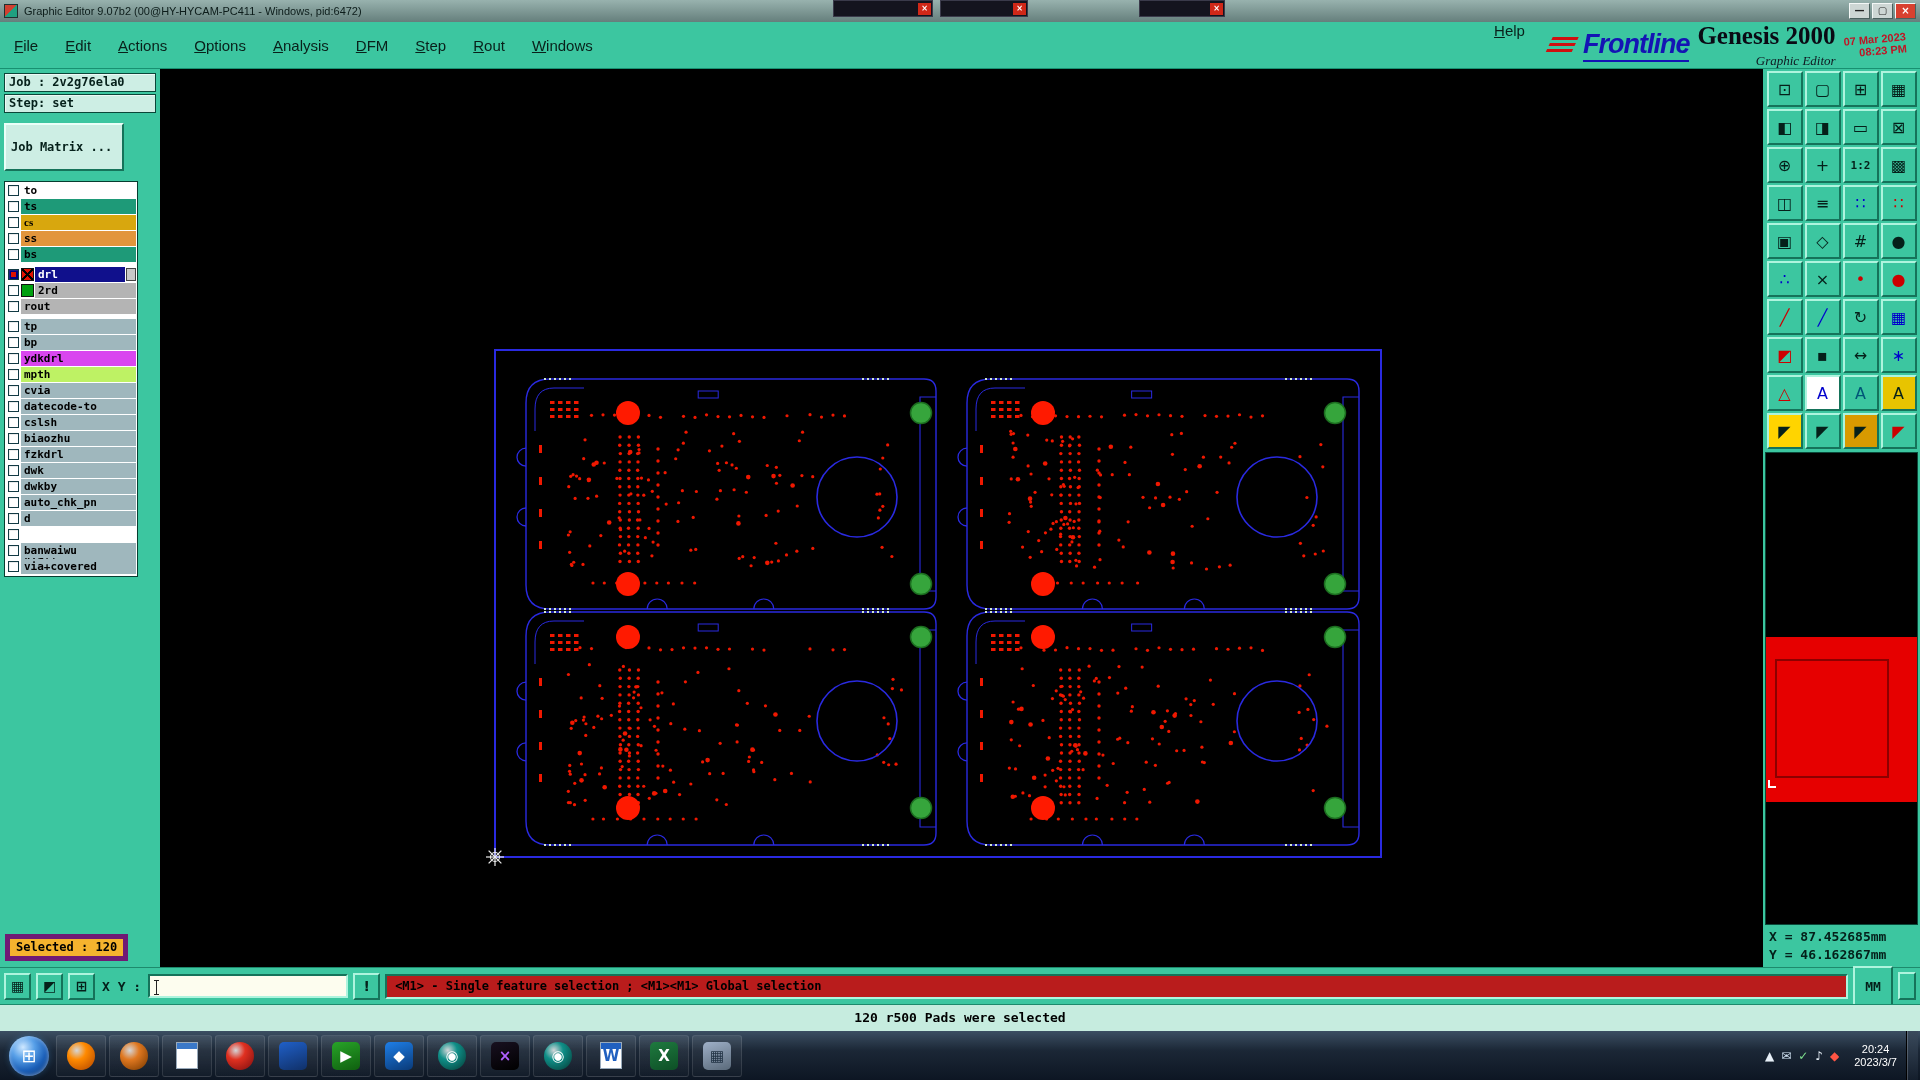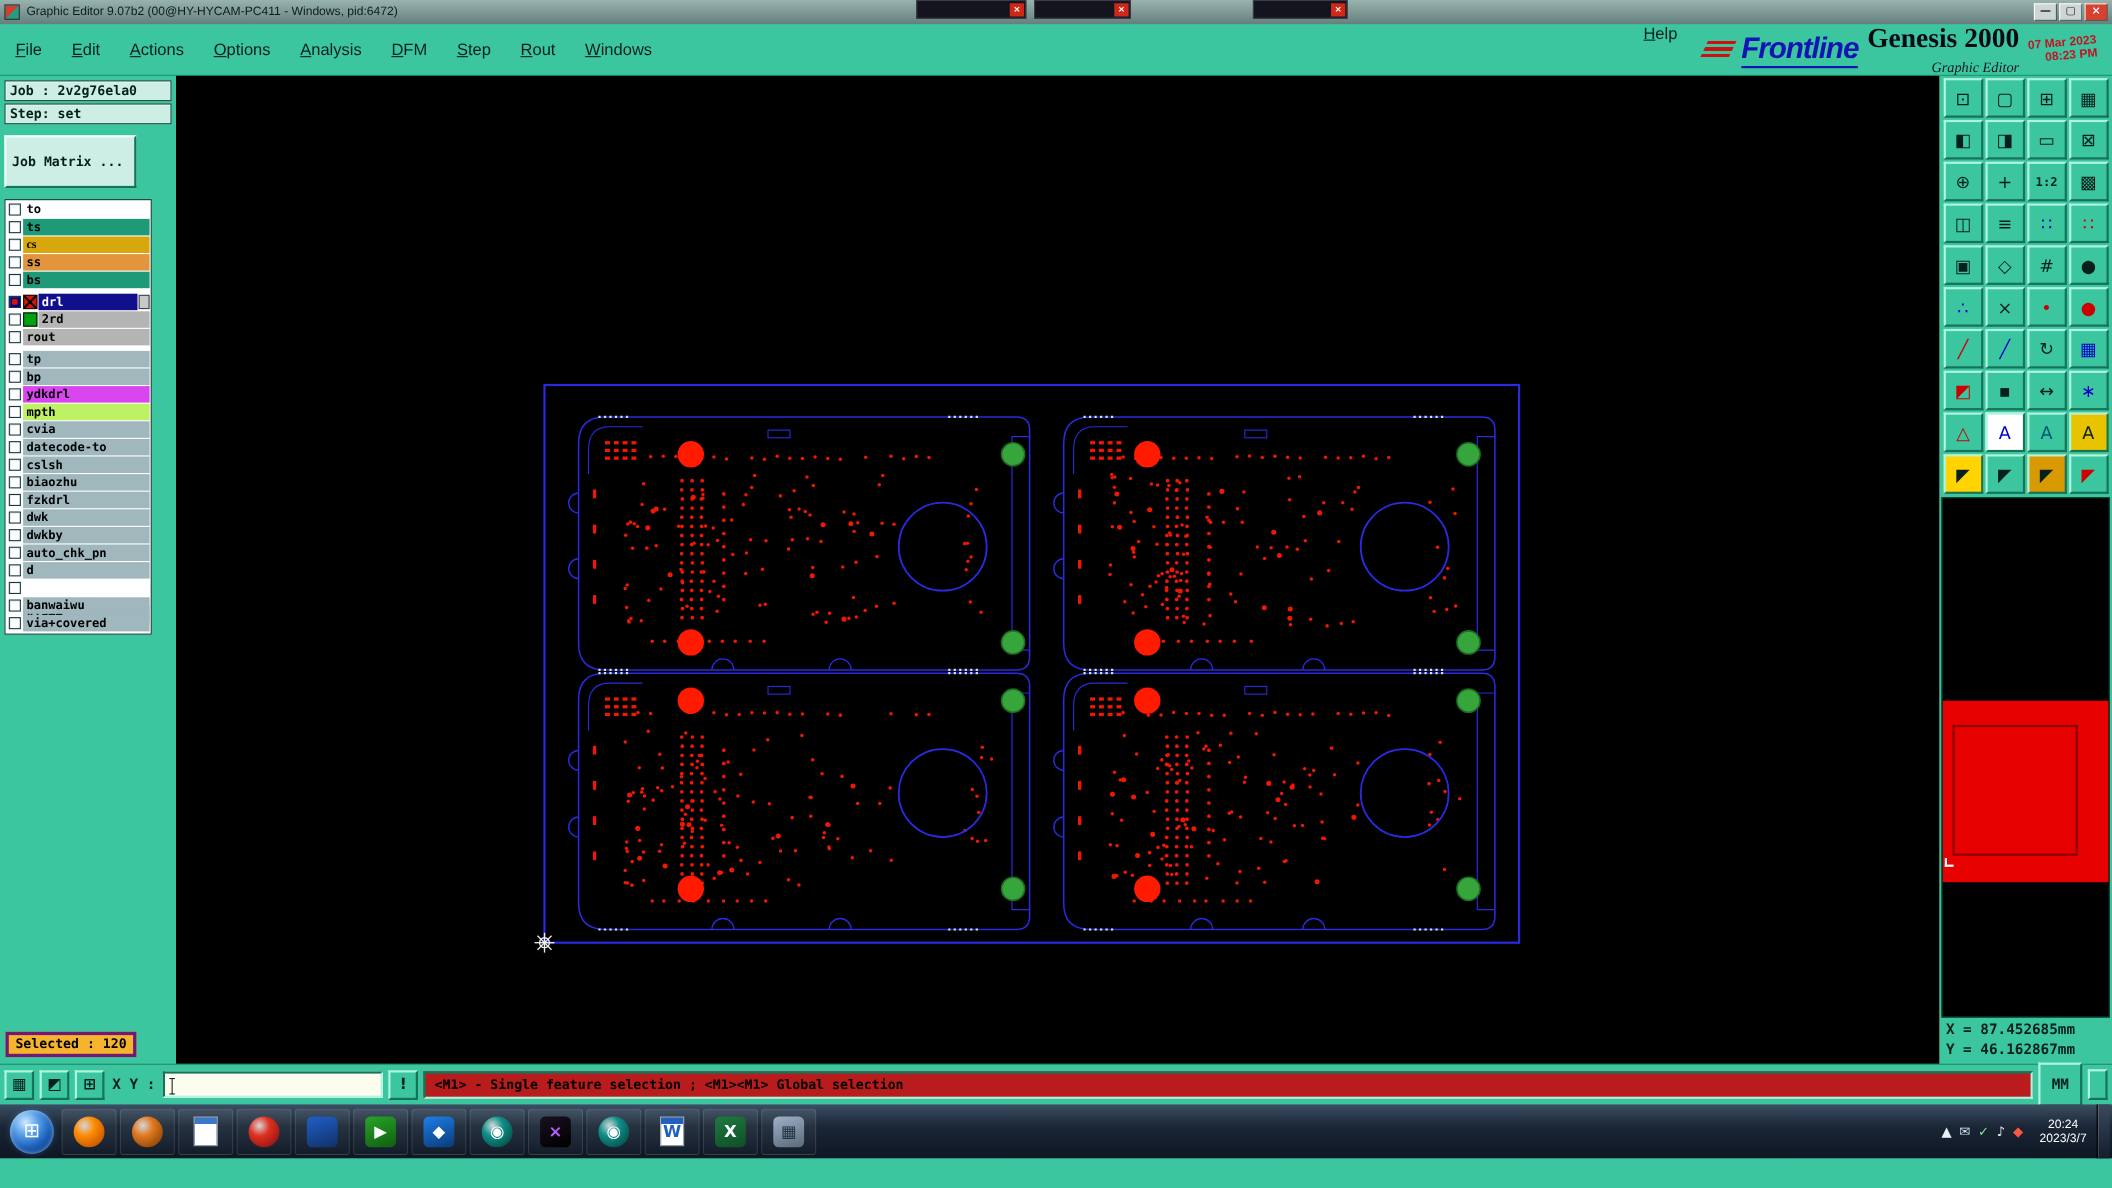--- a/index.html
+++ b/index.html
@@ -57,21 +57,21 @@
   .layer-check.active::after{content:"";position:absolute;inset:2px;background:#e01000}
   .chip{width:13px;height:13px;flex:0 0 auto;border:1px solid #111;margin-right:1px}
   .chip.redx{background:#e01000;
       background-image:linear-gradient(45deg,transparent 44%,#000 44% 56%,transparent 56%),
                        linear-gradient(-45deg,transparent 44%,#000 44% 56%,transparent 56%)}
   .chip.green{background:#00a010}
   .layer-name{flex:1;height:15px;font:bold 11px/15px "DejaVu Sans Mono",monospace;padding-left:3px;color:#000;
               white-space:nowrap;overflow:hidden}
   .layer-mini{width:10px;height:13px;background:#c8c8c8;border:1px solid #444;margin-left:1px;flex:0 0 auto}
   .sb-spacer{flex:1}
-  .selected-box{background:#f5b32e;border:3px solid #701a75;font:bold 12px/17px "DejaVu Sans Mono",monospace;
+  .selected-box{background:#f5b32e;border:5px solid #701a75;font:bold 12px/17px "DejaVu Sans Mono",monospace;
                 color:#000;padding:0 6px;width:fit-content;margin:4px 1px 2px}
 
   
   .canvas{flex:1;background:#000;position:relative;min-width:0}
   .canvas svg{display:block;width:100%;height:100%}
 
   
   .rightbar{width:157px;background:var(--teal);display:flex;flex-direction:column;padding:2px;flex:0 0 auto}
   .tools{display:grid;grid-template-columns:repeat(4,36px);gap:2px;justify-content:center}
   .tool{width:36px;height:36px;background:var(--teal);border:2px solid;
@@ -1264,20 +1264,21 @@
     <span class="xy-label">X Y :</span>
     <div class="xy-field">
         <span class="caret"></span>
       </div>
     <div class="mini-btn">!</div>
     <div class="status-field">&lt;M1&gt; - Single feature selection ; &lt;M1&gt;&lt;M1&gt; Global selection</div>
     <button class="mm-btn">MM</button>
     <div class="mini-btn end-btn"></div>
   </div>
 
+  <div class="statusline">120 r500 Pads were selected</div>
 
   <div class="taskbar">
     <div class="start-orb">
       <span>⊞</span>
     </div>
     <div class="task-apps" id="task-apps">
         <div class="task-app">
           <div class="app-glyph" style="border-radius: 50%; background: radial-gradient(circle at 35% 30%, rgba(255, 255, 255, 0.8) 0%, rgb(255, 138, 0) 35%, rgb(179, 71, 0) 95%);"></div>
         </div>
         <div class="task-app">

